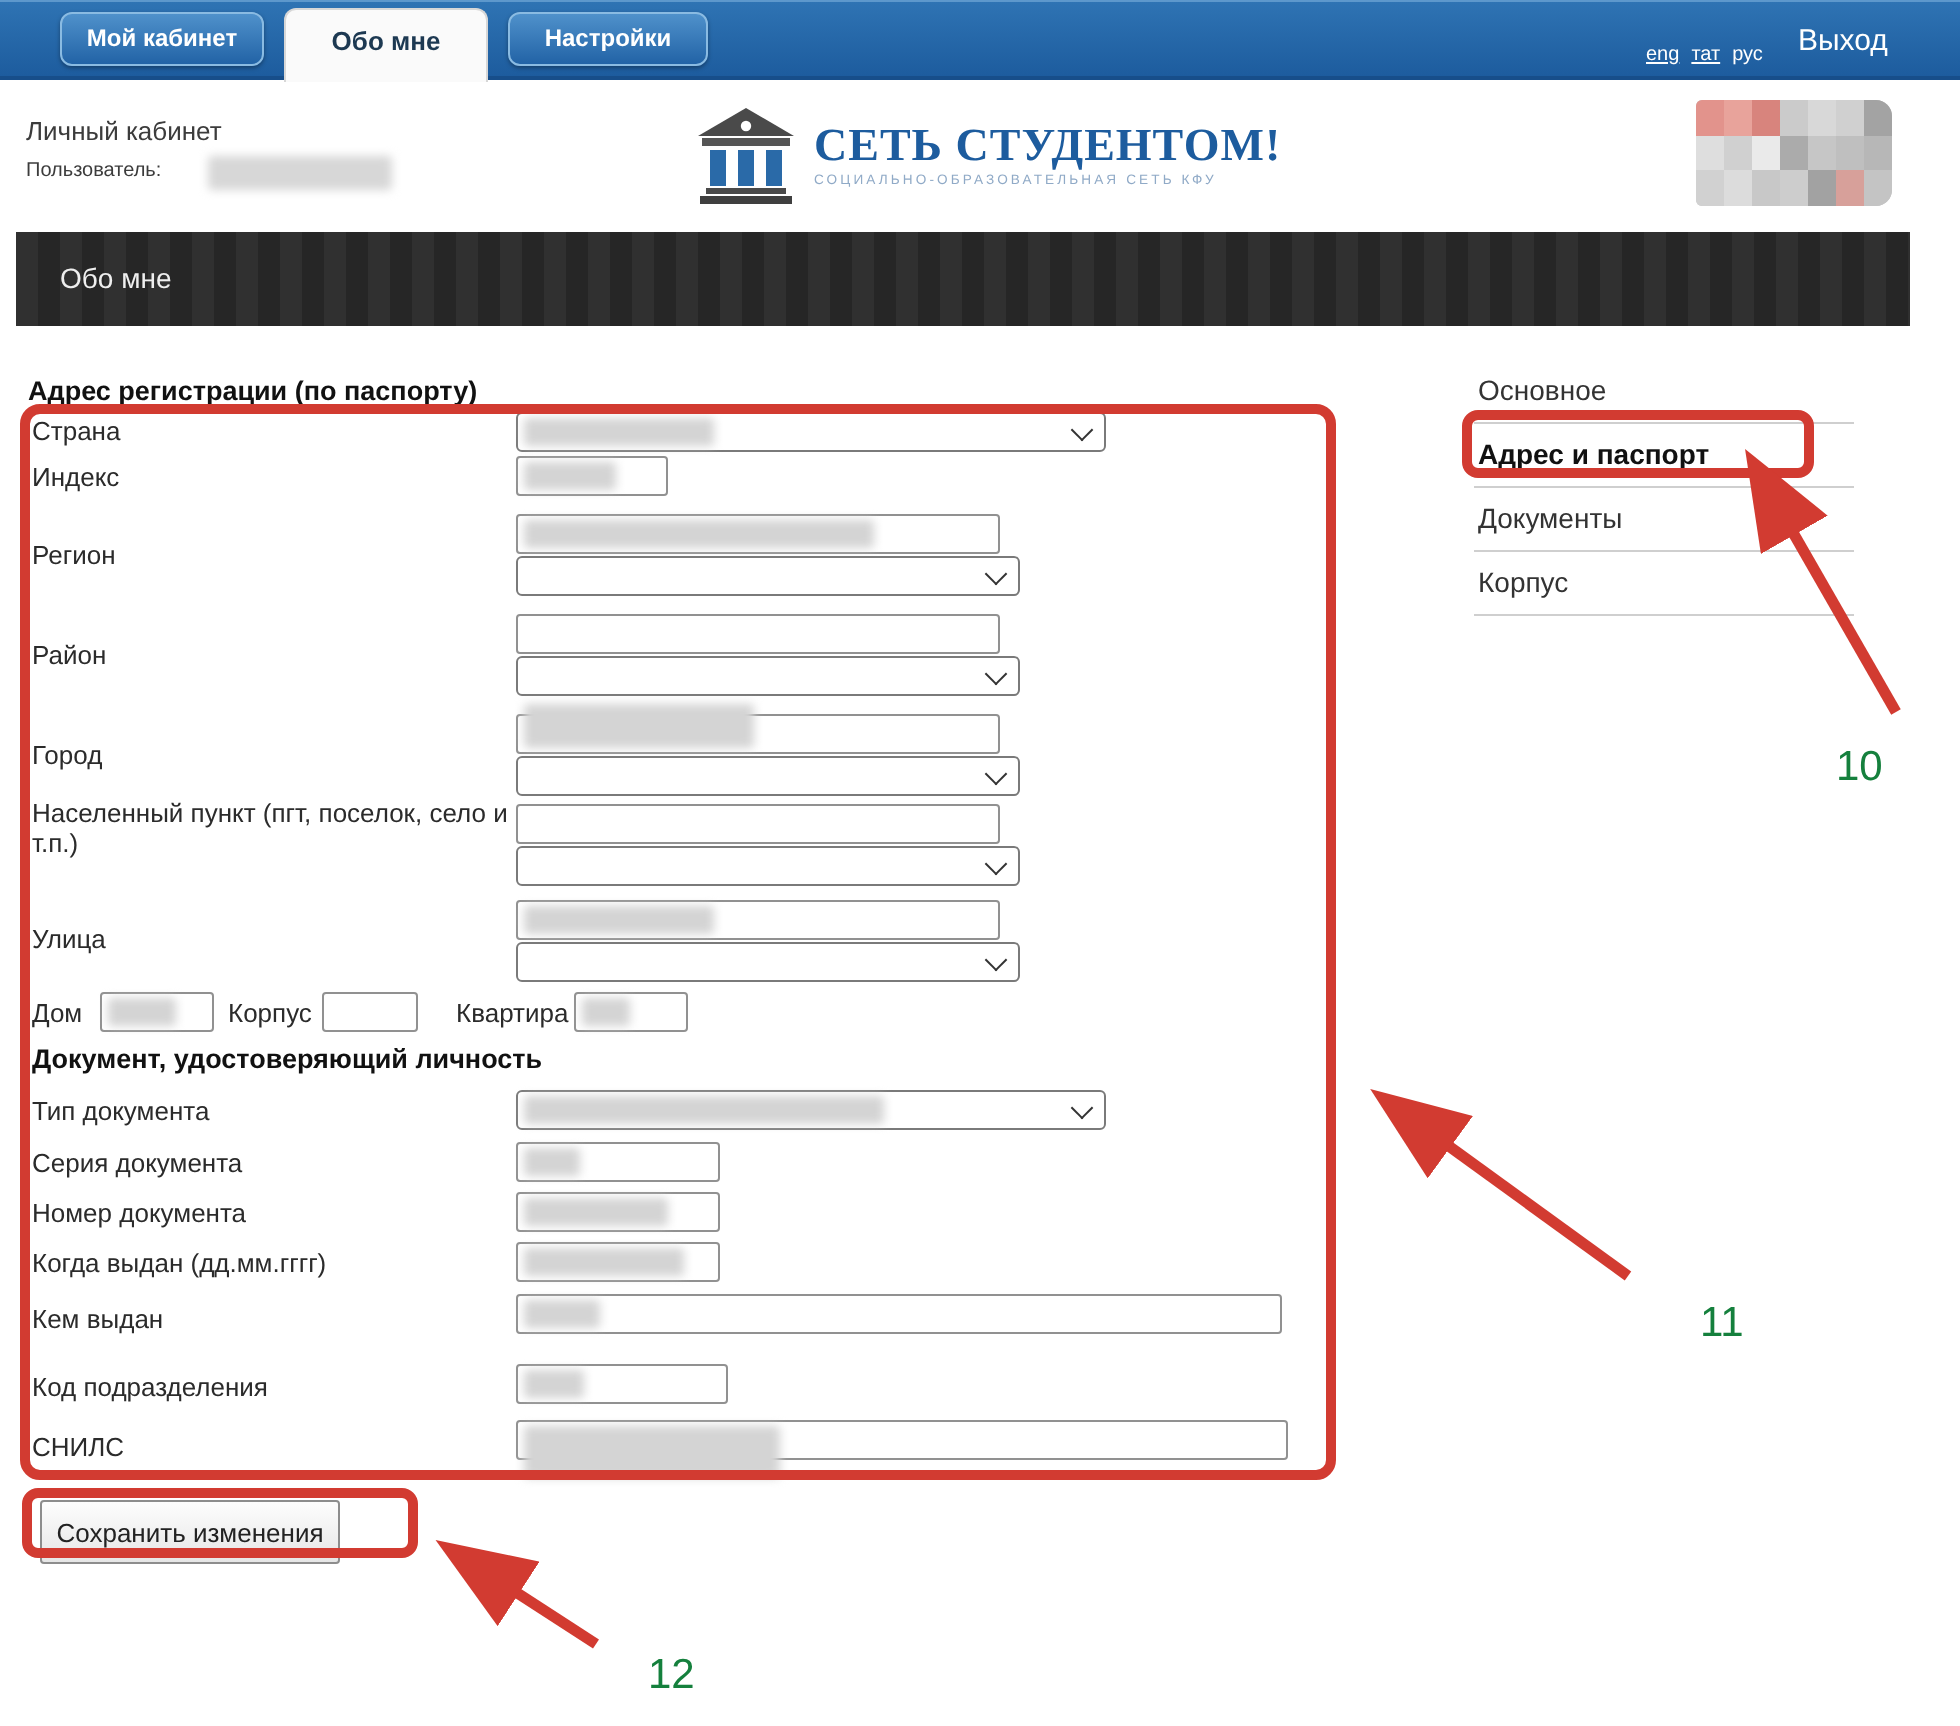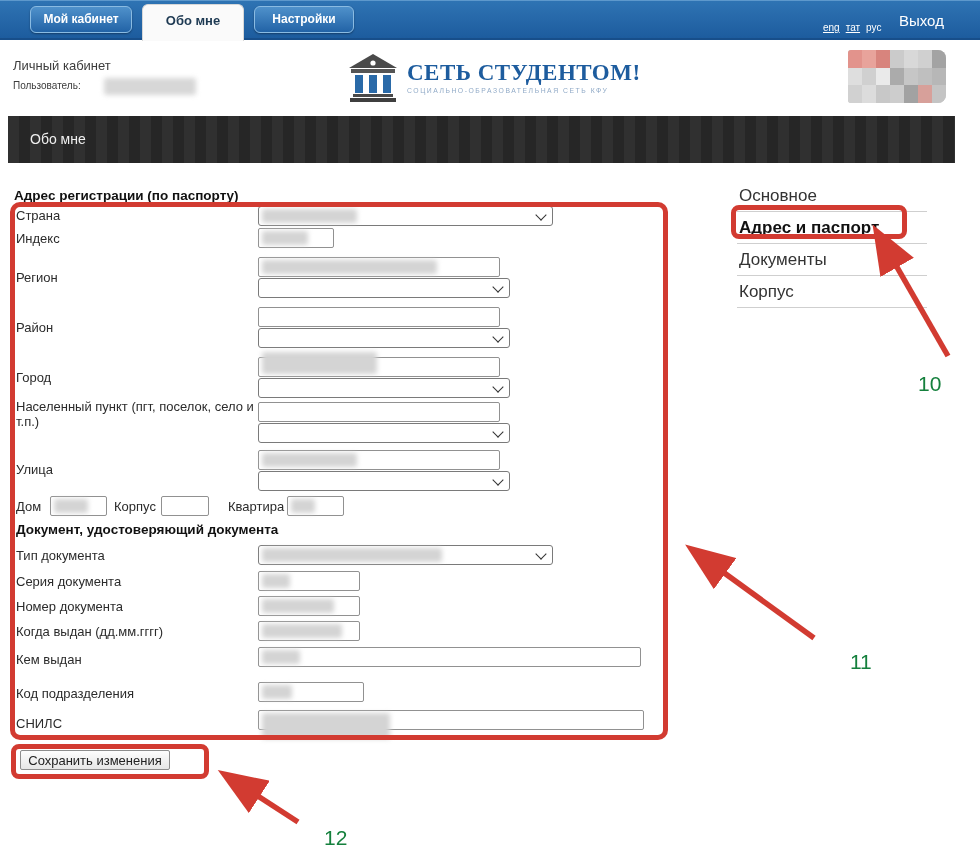--- a/index.html
+++ b/index.html
@@ -46,28 +46,28 @@
   .flabel{position:absolute;left:16px;font-size:13px;color:#2b2b2b;}
   .inp{position:absolute;height:20px;background:#fff;border:1px solid #919191;
        border-radius:2px;box-sizing:border-box;}
   .sel{position:absolute;height:20px;background:#fff;border:1px solid #7a7a7a;
        border-radius:3px;box-sizing:border-box;}
   .caret{position:absolute;right:7px;top:4px;width:7px;height:7px;
          border-right:1.8px solid #333;border-bottom:1.8px solid #333;transform:rotate(45deg);}
   .in-chip{position:absolute;left:3px;top:2px;height:14px;background:#d4d4d4;
            filter:blur(2.5px);border-radius:2px;}
 
-  .save-btn{position:absolute;left:20px;top:750px;width:150px;height:20px;
+  .save-btn{position:absolute;left:20px;top:750px;width:150px;height:32px;
             background:linear-gradient(#fdfdfd,#e6e6e6);border:1px solid #8d8d8d;
             border-radius:2px;font-size:13px;color:#222;font-family:"Liberation Sans",sans-serif;
             cursor:pointer;}
 
   
   .sidebar{position:absolute;left:737px;top:180px;width:190px;}
-  .side-item{height:31px;line-height:31px;font-size:17px;color:#333;
+  .side-item{height:31px;line-height:31px;font-size:14px;color:#333;
              border-bottom:1px solid #cfcfcf;cursor:pointer;padding-left:2px;}
   .side-item.active{font-weight:bold;color:#111;}
 
   
   .redbox{position:absolute;border:5px solid #d23b31;box-sizing:border-box;
           border-radius:10px;pointer-events:none;z-index:5;}
   .ann-num{position:absolute;color:#15803d;font-size:21px;z-index:6;}
   #arrows{position:absolute;left:0;top:0;width:980px;height:863px;pointer-events:none;z-index:6;}
 </style>
 </head>
@@ -187,21 +187,21 @@
   <div class="inp" style="left:50px;top:496px;width:57px;">
     <span class="in-chip" style="width:34px;"></span>
   </div>
   <div class="flabel" style="left:114px;top:499px;">Корпус</div>
   <div class="inp" style="left:161px;top:496px;width:48px;"></div>
   <div class="flabel" style="left:228px;top:499px;">Квартира</div>
   <div class="inp" style="left:287px;top:496px;width:57px;">
     <span class="in-chip" style="width:24px;"></span>
   </div>
 
-  <div class="h-bold" style="left:16px;top:522px;">Документ, удостоверяющий документа</div>
+  <div class="h-bold" style="left:16px;top:522px;">Документ, удостоверяющий личность</div>
 
   <div class="flabel" style="top:548px;">Тип документа</div>
   <div class="sel" style="left:258px;top:545px;width:295px;">
     <span class="in-chip" style="width:180px;"></span>
     <span class="caret"></span>
   </div>
 
   <div class="flabel" style="top:574px;">Серия документа</div>
   <div class="inp" style="left:258px;top:571px;width:102px;">
     <span class="in-chip" style="width:28px;"></span>

